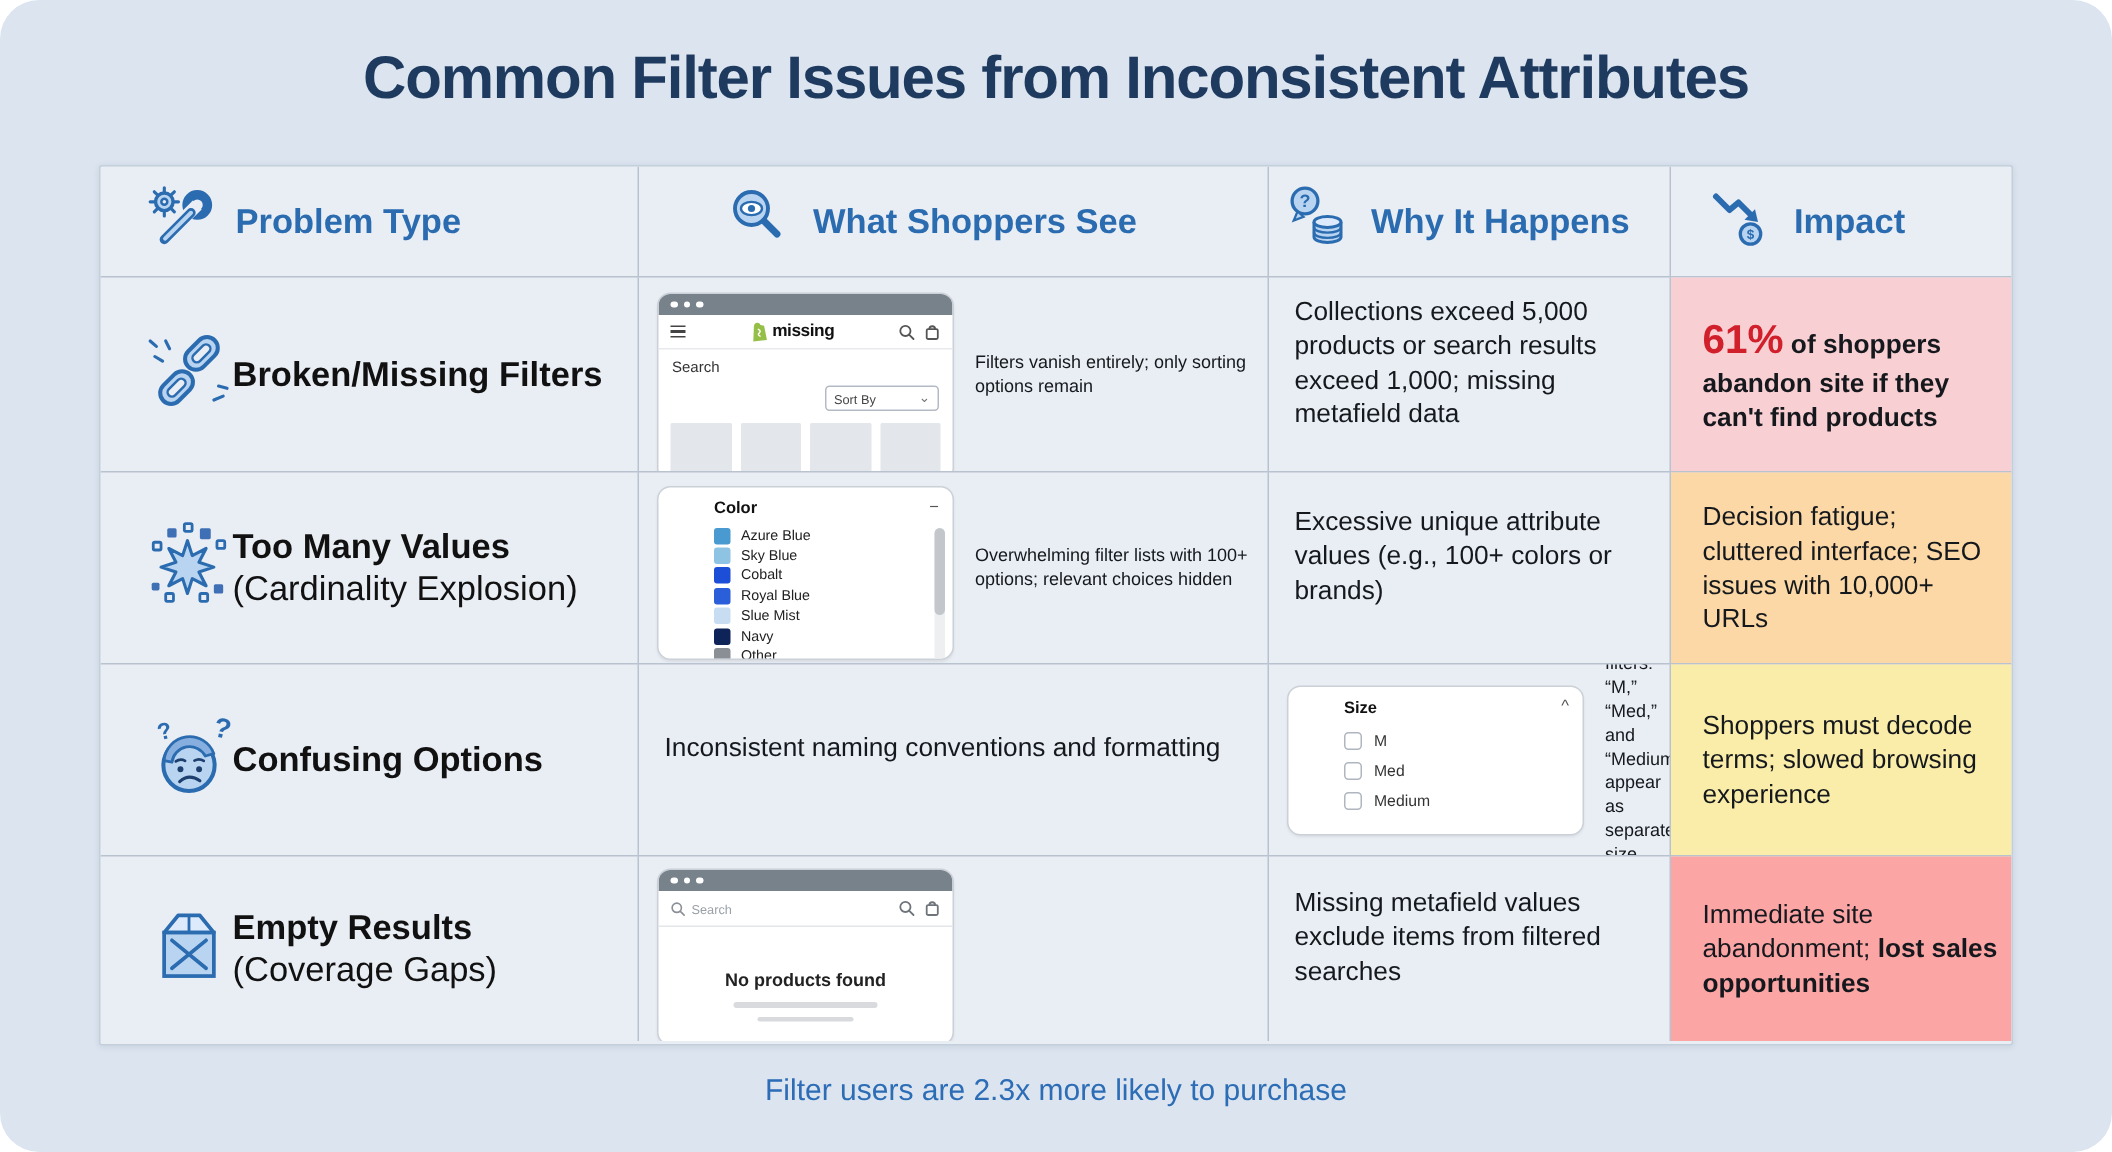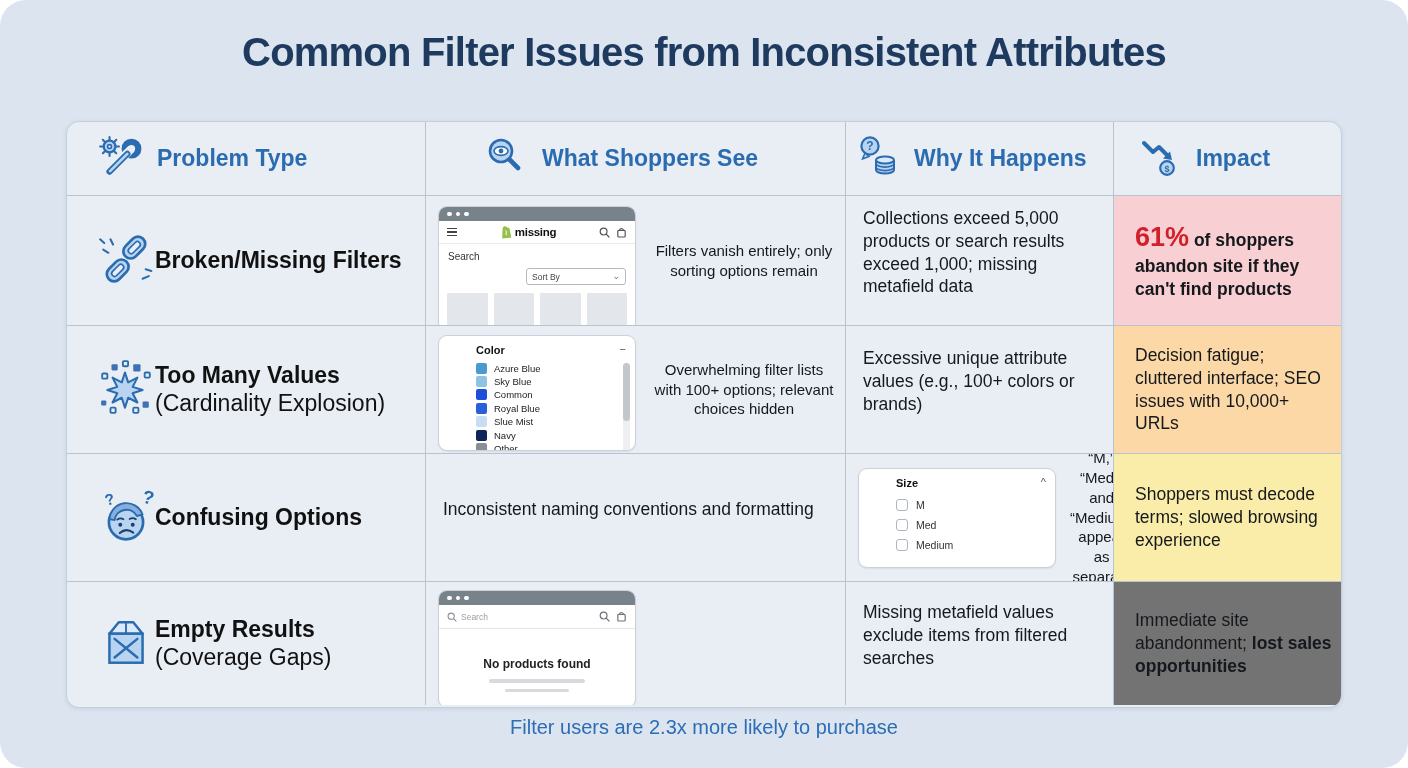--- a/index.html
+++ b/index.html
@@ -1,35 +1,35 @@
 <!DOCTYPE html>
 <html><head>
 <meta charset="utf-8">
 <style>
   * { margin:0; padding:0; box-sizing:border-box; }
   html,body { width:1408px; height:768px; background:#ffffff; font-family:"Liberation Sans", sans-serif; }
   .canvas { position:absolute; inset:0; width:1408px; height:768px; background:#dbe4ef; border-radius:26px; overflow:hidden; }
   .page-title { position:absolute; top:30px; left:0; width:100%; text-align:center;
     font-size:40px; font-weight:bold; letter-spacing:-0.8px; color:#1e3a5f; }
-  .table { position:absolute; left:66px; top:121px; width:1276px; height:587px;
-    background:#e9edf4; border:1.5px solid #c4cfdc; border-radius:13px; overflow:hidden;
+  .table { position:absolute; left:66px; top:110px; width:1276px; height:587px;
+    background:#e9edf4; border:1.5px solid #c4cfdc; border-radius:2px; overflow:hidden;
     display:grid; grid-template-columns:359px 420px 268px 227px;
     grid-template-rows:74px 130px 128px 128px 123px; box-shadow:0 1px 4px rgba(40,60,90,.10); }
   .cell { border-right:1px solid #b9c3cf; border-bottom:1px solid #b9c3cf; overflow:hidden; position:relative; }
   .cell.last-col { border-right:none; }
   .cell.last-row { border-bottom:none; }
   .hcell { display:flex; align-items:center; gap:14px; }
   .hcell .hlabel { font-size:23px; font-weight:bold; color:#2b6cb0; }
   .h1 { padding-left:30px; } .h2 { padding-left:58px; } .h3 { padding-left:10px; } .h4 { padding-left:24px; }
   .pcell { display:flex; align-items:center; padding-left:30px; padding-right:8px; }
   .ptext { font-size:23px; color:#111; line-height:1.18; }
   .ptext .t { font-weight:bold; }
   .ptext .s { font-weight:normal; display:block; }
   .scell { display:flex; align-items:center; gap:14px; padding-left:12px; }
-  .caption { width:188px; font-size:15px; color:#15181c; line-height:1.32;text-align:center; }
+  .caption { width:188px; font-size:12px; color:#15181c; line-height:1.32; }
   .wcell { display:flex; align-items:center; padding:0 14px 16px 17px; }
   .wtext { font-size:17.5px; color:#15181c; line-height:1.3; }
   .icell { display:flex; align-items:center; padding:0 8px 0 21px; }
   .itext { font-size:17.5px; color:#15181c; line-height:1.3; }
   .itext.boldall { font-weight:bold; }
   .stat { font-size:27px; font-weight:bold; color:#d11f2b; }
   .bld { font-weight:bold; }
   .footer-note { position:absolute; top:716px; left:0; width:100%; text-align:center;
     font-size:20px; color:#2c6db6; }
 
@@ -38,21 +38,21 @@
     box-shadow:0 1px 2px rgba(0,0,0,.07); overflow:hidden; flex:none; }
   .browser-bar { height:14px; background:#78828b; display:flex; align-items:center; gap:4px; padding-left:8px; }
   .browser-bar .dot { width:4.5px; height:4.5px; border-radius:50%; background:#fff; }
   .nav { height:23px; display:flex; align-items:center; justify-content:space-between; padding:0 8px; border-bottom:1px solid #e7e9ec; }
   .burger { display:flex; flex-direction:column; gap:2px; }
   .burger span { display:block; width:10px; height:1.6px; background:#444; }
   .brand { display:flex; align-items:center; gap:3px; }
   .brand .wordmark { font-size:11.5px; font-weight:bold; letter-spacing:-0.3px; color:#111; }
   .nav-icons { display:flex; align-items:center; gap:6px; }
   .search-label { font-size:10px; color:#333; margin:7px 0 0 9px; }
-  .sortby { margin:6px 9px 0 auto; width:100px; height:17px; border:1px solid #b4bac3; border-radius:3px;
+  .sortby { margin:6px 9px 0 auto; width:76px; height:17px; border:1px solid #b4bac3; border-radius:3px;
     display:flex; align-items:center; justify-content:space-between; padding:0 5px; background:#fff; }
   .sortby .sb-label { font-size:8.5px; color:#444; }
   .sortby .sb-caret { font-size:9px; color:#777; line-height:1; }
   .products { display:flex; gap:6px; margin:8px 8px 0 8px; }
   .products div { width:41px; height:52px; background:#e3e6ea; border-radius:1px; }
 
   .panel { padding:8px 9px 6px 9px; position:relative;margin-left:28px; }
   .panel-head { display:flex; align-items:center; justify-content:space-between; margin-bottom:6px; }
   .panel-title { font-size:11px; font-weight:bold; color:#111; }
   .panel-toggle { font-size:11px; color:#555; line-height:1; }
@@ -261,21 +261,21 @@
           <div class="opt-row">
             <span class="swatch" style="background: rgb(74, 154, 210);"></span>
             <span class="opt-label">Azure Blue</span>
           </div>
           <div class="opt-row">
             <span class="swatch" style="background: rgb(143, 195, 228);"></span>
             <span class="opt-label">Sky Blue</span>
           </div>
           <div class="opt-row">
             <span class="swatch" style="background: rgb(29, 78, 216);"></span>
-            <span class="opt-label">Common</span>
+            <span class="opt-label">Cobalt</span>
           </div>
           <div class="opt-row">
             <span class="swatch" style="background: rgb(43, 95, 217);"></span>
             <span class="opt-label">Royal Blue</span>
           </div>
           <div class="opt-row">
             <span class="swatch" style="background: rgb(201, 221, 242);"></span>
             <span class="opt-label">Slue Mist</span>
           </div>
           <div class="opt-row">
@@ -398,21 +398,21 @@
         <div class="npf">No products found</div>
         <div class="ghost-line gl1"></div>
         <div class="ghost-line gl2"></div>
       </div>
     </div>
 
     <div class="cell wcell last-row">
       <p class="wtext">Missing metafield values exclude items from filtered searches</p>
     </div>
 
-    <div class="cell icell last-col last-row" style="background: #737373;">
+    <div class="cell icell last-col last-row" style="background: #fca5a5;">
       <p class="itext">
         <span>Immediate site abandonment; </span><span class="bld">lost sales opportunities</span>
       </p>
     </div>
 
   </div>
 
   <div class="footer-note">Filter users are 2.3x more likely to purchase</div>
 
 </div>

